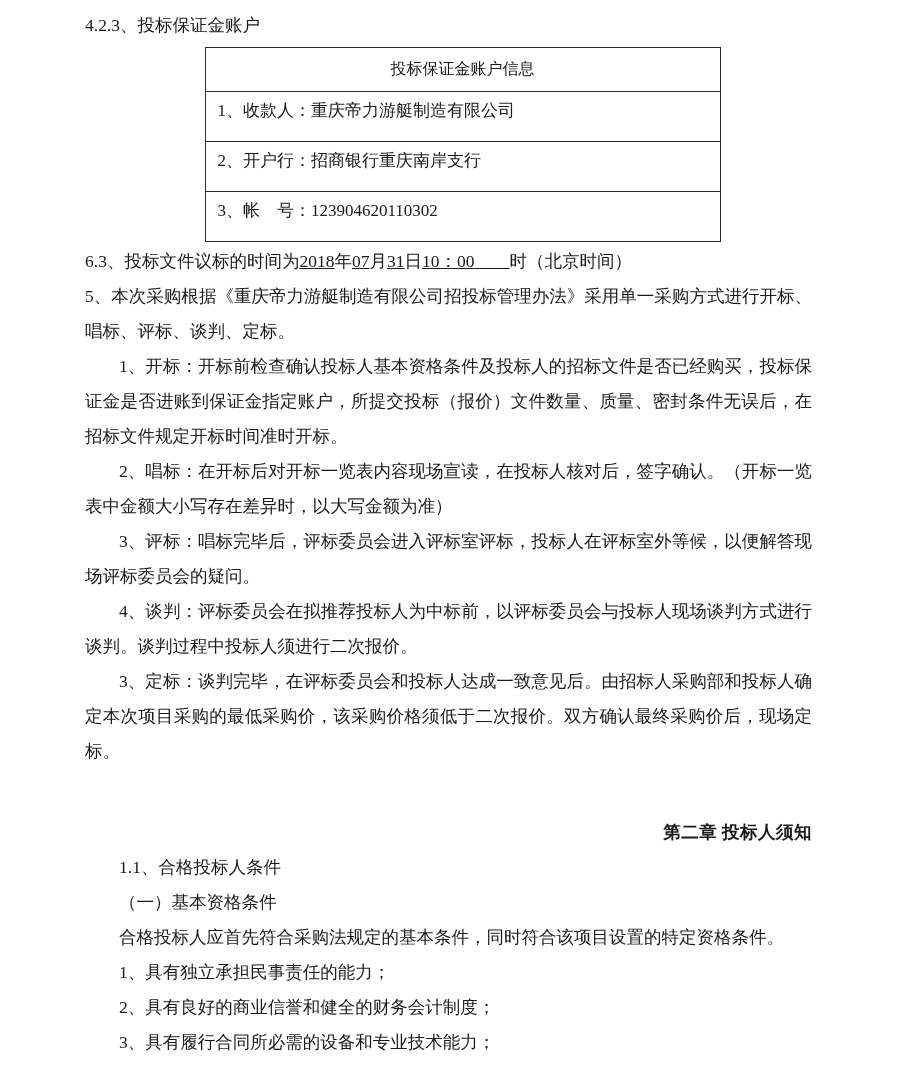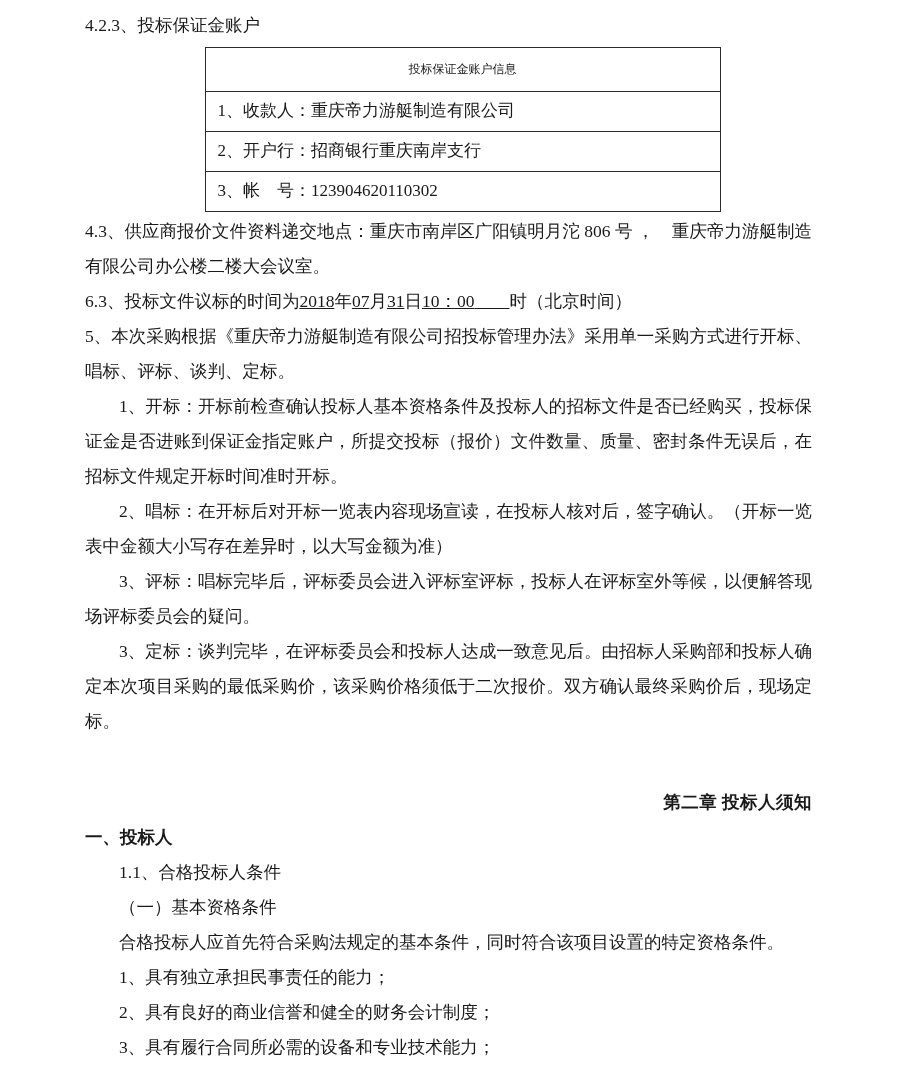--- a/index.html
+++ b/index.html
@@ -48,26 +48,26 @@
     margin: 4px 0 2px 0;
   }
   table.acct {
     border-collapse: collapse;
     width: 516px;
     margin-left: 28px;
   }
   table.acct td {
     border: 1px solid #2b2b2b;
     font-size: 17px;
-    padding: 6px 12px 7px 12px;
+    padding: 6px 12px 17px 12px;
     line-height: 26px;
   }
   table.acct td.head {
     text-align: center;
-    font-size: 12px;
+    font-size: 16px;
     padding: 8px 0 9px 0;
   }
   .u {
     text-decoration: underline;
   }
   .spacer-lg {
     height: 46px;
   }
   .chapter {
     text-align: right;
@@ -102,36 +102,35 @@
         <tr>
           <td>2、开户行：招商银行重庆南岸支行</td>
         </tr>
         <tr>
           <td>3、帐　号：123904620110302</td>
         </tr>
       </tbody>
         </table>
     </div>
 
-    <p class="l1">4.3、供应商报价文件资料递交地点：重庆市南岸区广阳镇明月沱 806 号 ，　重庆帝力游艇制造有限公司办公楼二楼大会议室。</p>
 
     <p class="l1"><span>6.3、投标文件议标的时间为</span><span class="u">2018</span><span>年</span><span class="u">07</span><span>月</span><span class="u">31</span><span>日</span><span class="u">10：00</span><span class="u">　　</span><span>时</span><span>（北京时间）</span></p>
 
     <p class="l1 bold">5、本次采购根据《重庆帝力游艇制造有限公司招投标管理办法》采用单一采购方式进行开标、唱标、评标、谈判、定标。</p>
 
     <p class="indent1">1、开标：开标前检查确认投标人基本资格条件及投标人的招标文件是否已经购买，投标保证金是否进账到保证金指定账户，所提交投标（报价）文件数量、质量、密封条件无误后，在招标文件规定开标时间准时开标。</p>
     <p class="indent1">2、唱标：在开标后对开标一览表内容现场宣读，在投标人核对后，签字确认。（开标一览表中金额大小写存在差异时，以大写金额为准）</p>
     <p class="indent1">3、评标：唱标完毕后，评标委员会进入评标室评标，投标人在评标室外等候，以便解答现场评标委员会的疑问。</p>
+    <p class="indent1">4、谈判：评标委员会在拟推荐投标人为中标前，以评标委员会与投标人现场谈判方式进行谈判。谈判过程中投标人须进行二次报价。</p>
     <p class="indent1">3、定标：谈判完毕，在评标委员会和投标人达成一致意见后。由招标人采购部和投标人确定本次项目采购的最低采购价，该采购价格须低于二次报价。双方确认最终采购价后，现场定标。</p>
 
     <div class="spacer-lg"></div>
 
     <p class="chapter">第二章  投标人须知</p>
 
-    <p class="sec-head">一、投标人</p>
 
     <p class="indent1">1.1、合格投标人条件</p>
 
     <p class="indent1">（一）基本资格条件</p>
 
     <p class="indent1">合格投标人应首先符合采购法规定的基本条件，同时符合该项目设置的特定资格条件。</p>
 
     <p class="indent1">1、具有独立承担民事责任的能力；</p>
     <p class="indent1">2、具有良好的商业信誉和健全的财务会计制度；</p>
     <p class="indent1">3、具有履行合同所必需的设备和专业技术能力；</p>

